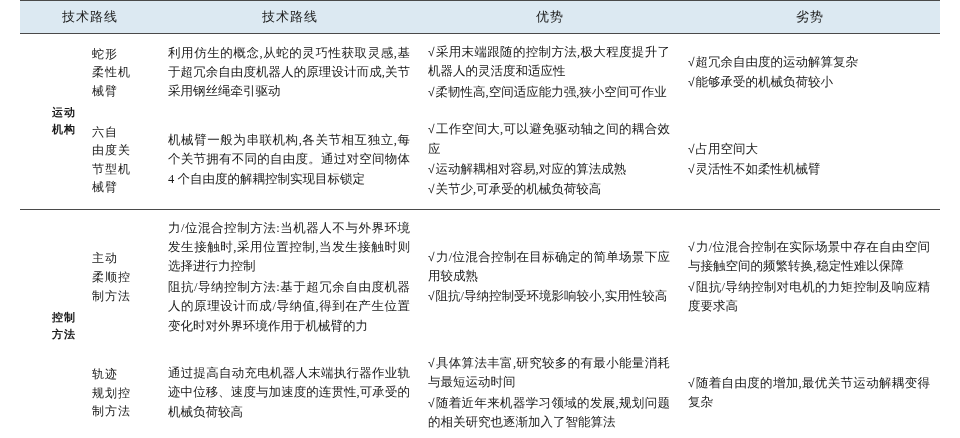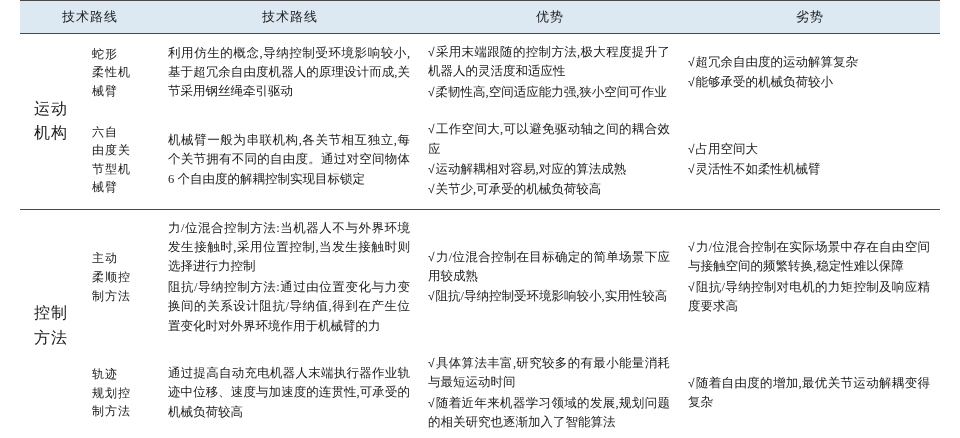--- a/index.html
+++ b/index.html
@@ -42,24 +42,25 @@
     border-top: 1.6px solid #4a4a4a;
     border-bottom: 1.1px solid #4a4a4a;
     letter-spacing: 1px;
   }
   tbody td {
     vertical-align: middle;
     padding: 9px 6px;
     line-height: 1.5;
   }
   td.cat {
-    text-align: center;
+    text-align: right;
     letter-spacing: 1px;
-    font-size: 16px;
+    font-size: 11px;
     line-height: 1.55;
+    font-weight: bold;
   }
   td.sub {
     text-align: left;
     letter-spacing: 1px;
     font-size: 12px;
     line-height: 1.55;
     padding-left: 10px;
     padding-right: 10px;
   }
   td.body {
@@ -107,54 +108,54 @@
         <th>优势</th>
         <th>劣势</th>
       </tr>
     </thead>
     <tbody>
 
       <tr>
         <td class="cat" rowspan="2">运动<br>机构</td>
         <td class="sub">蛇形<br>柔性机<br>械臂</td>
         <td class="body">
-            <p>利用仿生的概念,导纳控制受环境影响较小,基于超冗余自由度机器人的原理设计而成,关节采用钢丝绳牵引驱动</p>
+            <p>利用仿生的概念,从蛇的灵巧性获取灵感,基于超冗余自由度机器人的原理设计而成,关节采用钢丝绳牵引驱动</p>
           </td>
         <td class="body">
             <p><span class="chk">√</span>采用末端跟随的控制方法,极大程度提升了机器人的灵活度和适应性</p>
             <p><span class="chk">√</span>柔韧性高,空间适应能力强,狭小空间可作业</p>
           </td>
         <td class="body">
             <p><span class="chk">√</span>超冗余自由度的运动解算复杂</p>
             <p><span class="chk">√</span>能够承受的机械负荷较小</p>
           </td>
       </tr>
 
       <tr>
         <td class="sub">六自<br>由度关<br>节型机<br>械臂</td>
         <td class="body">
-            <p>机械臂一般为串联机构,各关节相互独立,每个关节拥有不同的自由度。通过对空间物体 6 个自由度的解耦控制实现目标锁定</p>
+            <p>机械臂一般为串联机构,各关节相互独立,每个关节拥有不同的自由度。通过对空间物体 4 个自由度的解耦控制实现目标锁定</p>
           </td>
         <td class="body">
             <p><span class="chk">√</span>工作空间大,可以避免驱动轴之间的耦合效应</p>
             <p><span class="chk">√</span>运动解耦相对容易,对应的算法成熟</p>
             <p><span class="chk">√</span>关节少,可承受的机械负荷较高</p>
           </td>
         <td class="body">
             <p><span class="chk">√</span>占用空间大</p>
             <p><span class="chk">√</span>灵活性不如柔性机械臂</p>
           </td>
       </tr>
 
       <tr class="group-sep">
         <td class="cat" rowspan="2">控制<br>方法</td>
         <td class="sub">主动<br>柔顺控<br>制方法</td>
         <td class="body">
             <p>力/位混合控制方法:当机器人不与外界环境发生接触时,采用位置控制,当发生接触时则选择进行力控制</p>
-            <p>阻抗/导纳控制方法:通过由位置变化与力变换间的关系设计阻抗/导纳值,得到在产生位置变化时对外界环境作用于机械臂的力</p>
+            <p>阻抗/导纳控制方法:基于超冗余自由度机器人的原理设计而成/导纳值,得到在产生位置变化时对外界环境作用于机械臂的力</p>
           </td>
         <td class="body">
             <p><span class="chk">√</span>力/位混合控制在目标确定的简单场景下应用较成熟</p>
             <p><span class="chk">√</span>阻抗/导纳控制受环境影响较小,实用性较高</p>
           </td>
         <td class="body">
             <p><span class="chk">√</span>力/位混合控制在实际场景中存在自由空间与接触空间的频繁转换,稳定性难以保障</p>
             <p><span class="chk">√</span>阻抗/导纳控制对电机的力矩控制及响应精度要求高</p>
           </td>
       </tr>

